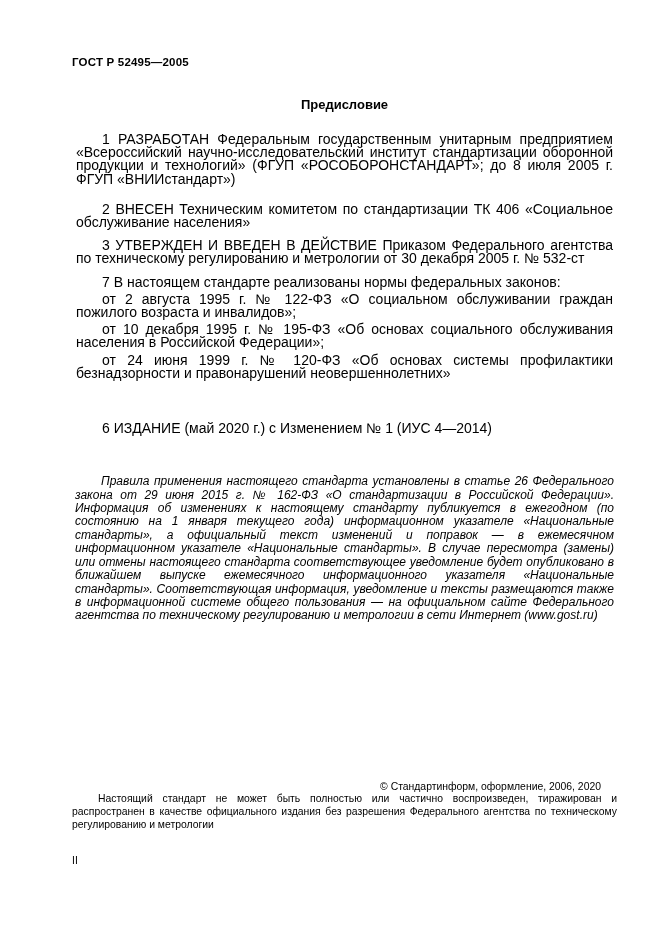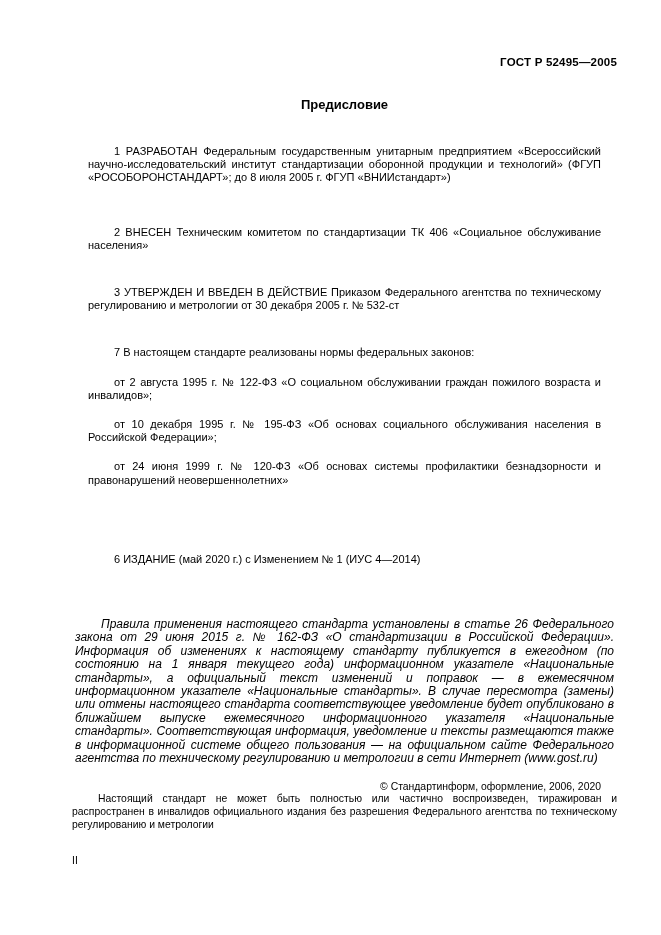--- a/index.html
+++ b/index.html
@@ -26,33 +26,32 @@
     position: absolute;
     left: 72px;
     top: 56px;
     width: 545px;
   }
   .doc-id {
     font-size: 11.5px;
     font-weight: bold;
     letter-spacing: 0.2px;
     margin: 0 0 0 0;
-    text-align: right;
   }
   .doc-title {
     text-align: center;
     font-size: 13px;
     font-weight: bold;
     margin: 29px 0 0 0;
   }
   p.para {
-    font-size: 11px;
+    font-size: 14px;
     line-height: 13.2px;
     text-align: justify;
-    margin: 16px;
+    margin: 4px;
     text-indent: 26px;
   }
   .gap-lg { height: 17px; }
   .gap-md { height: 9px; }
   .gap-sm { height: 2px; }
   .gap-xs { height: 0px; }
 
   .italic-block {
     font-style: italic;
     font-size: 12px;
@@ -129,18 +128,18 @@
 
     <p class="italic-block">Правила применения настоящего стандарта установлены в статье 26 Федерального закона от 29 июня 2015 г. № 162-ФЗ «О стандартизации в Российской Федерации». Информация об изменениях к настоящему стандарту публикуется в ежегодном (по состоянию на 1 января текущего года) информационном указателе «Национальные стандарты», а официальный текст изменений и поправок — в ежемесячном информационном указателе «Национальные стандарты». В случае пересмотра (замены) или отмены настоящего стандарта соответствующее уведомление будет опубликовано в ближайшем выпуске ежемесячного информационного указателя «Национальные стандарты». Соответствующая информация, уведомление и тексты размещаются также в информационной системе общего пользования — на официальном сайте Федерального агентства по техническому регулированию и метрологии в сети Интернет (www.gost.ru)</p>
 
   </div>
 
   <div class="block-copyright">
     <p class="copyright">©  Стандартинформ, оформление, 2006, 2020</p>
   </div>
 
   <div class="block-bottom">
-    <p class="bottom-note">Настоящий стандарт не может быть полностью или частично воспроизведен, тиражирован и распространен в инвалидов официального издания без разрешения Федерального агентства по техническому регулированию и метрологии</p>
+    <p class="bottom-note">Настоящий стандарт не может быть полностью или частично воспроизведен, тиражирован и распространен в качестве официального издания без разрешения Федерального агентства по техническому регулированию и метрологии</p>
   </div>
 
   <div class="page-number">II</div>
 
 </div>
 
 </body></html>

